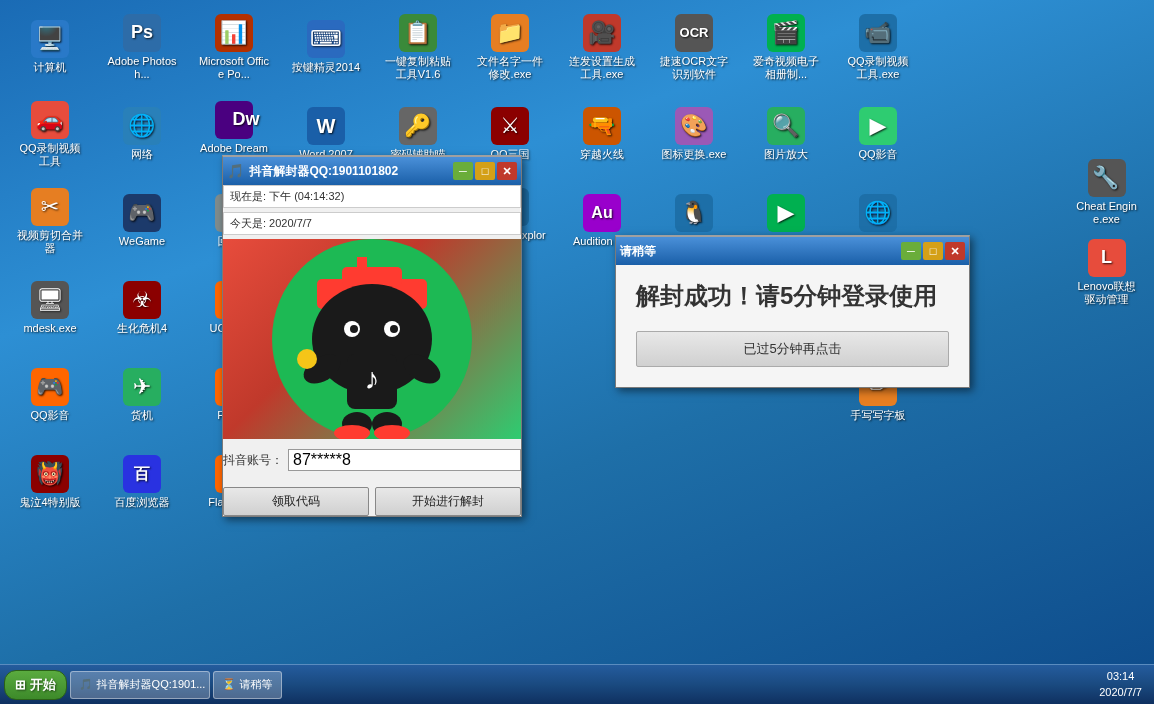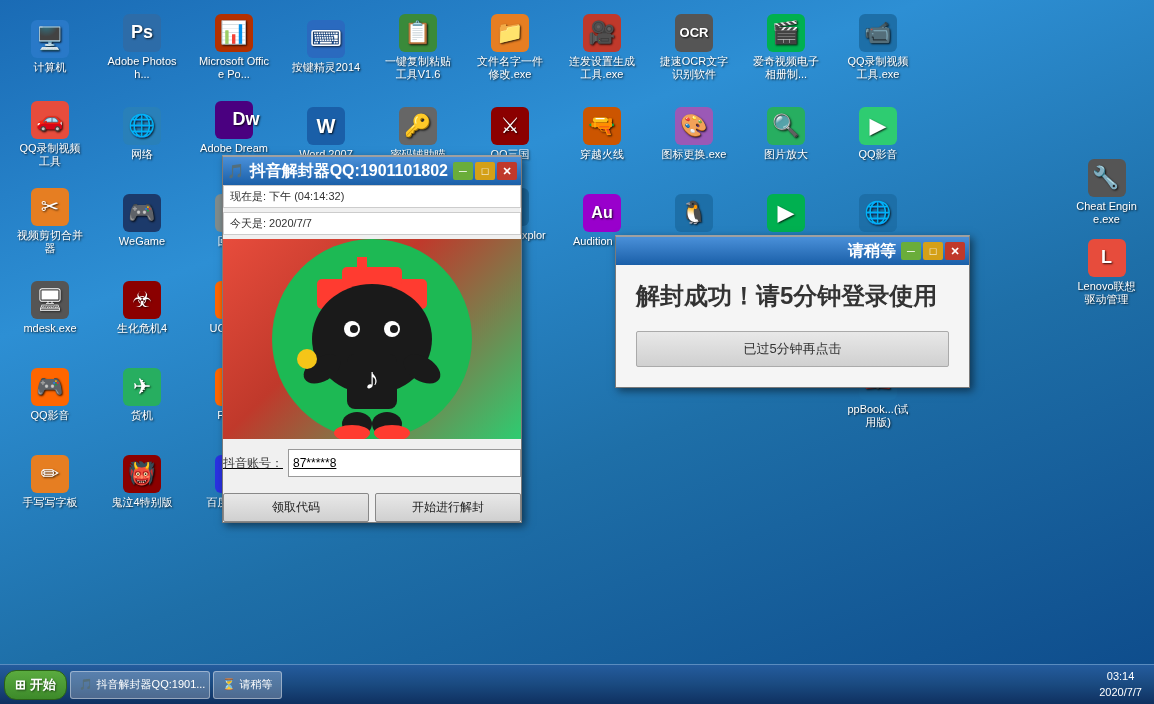--- a/index.html
+++ b/index.html
@@ -123,22 +123,21 @@
       color: white;
       font-size: 12px;
       font-weight: bold;
       gap: 5px;
     }
     .window-title-icon {
       font-size: 14px;
     }
     .window-title-text {
       flex: 1;
-      font-size: 16px;
-      text-align: right;
+      font-size: 12px;
     }
     .window-controls {
       display: flex;
       gap: 2px;
     }
     .win-btn {
       width: 20px;
       height: 18px;
       display: flex;
       align-items: center;
@@ -182,35 +181,34 @@
       margin-bottom: 8px;
     }
     
     .tiktok-form {
       padding: 2px 0;
     }
     .tiktok-field {
       display: flex;
       align-items: center;
       margin-bottom: 6px;
-      text-decoration: underline;
     }
     .tiktok-field-label {
       font-size: 12px;
       color: #333;
       width: 65px;
       flex-shrink: 0;
     }
     .tiktok-field-input {
       flex: 1;
       border: 1px solid #999;
       padding: 2px 4px;
-      font-size: 12px;
+      font-size: 16px;
       background: white;
-      height: 28px;
+      height: 22px;
     }
     .tiktok-buttons {
       display: flex;
       gap: 6px;
       margin-top: 8px;
     }
     .tiktok-btn {
       flex: 1;
       padding: 5px;
       text-align: center;
@@ -443,24 +441,20 @@
   </div>
   <div class="icon">
     <div class="icon-box" style="background:#27ae60;">🎬</div>
     <div class="icon-label">GIF录屏录放机.exe</div>
   </div>
   <div style="width:80px;height:75px;"></div>
   <div style="width:80px;height:75px;"></div>
   <div style="width:80px;height:75px;"></div>
   <div style="width:80px;height:75px;"></div>
   <div class="icon">
-    <div class="icon-box" style="background:#1d6fa8;">📖</div>
-    <div class="icon-label">ppBook...(试用版)</div>
-  </div>
-  <div class="icon">
     <div class="icon-box" style="background:#e67e22;">✏</div>
     <div class="icon-label">手写写字板</div>
   </div>
   <div class="icon">
     <div class="icon-box" style="background:#8b0000;">👹</div>
     <div class="icon-label">鬼泣4特别版</div>
   </div>
 
   <div class="icon">
     <div class="icon-box" style="background:#2932e1;font-weight:bold;font-size:16px;">百</div>

